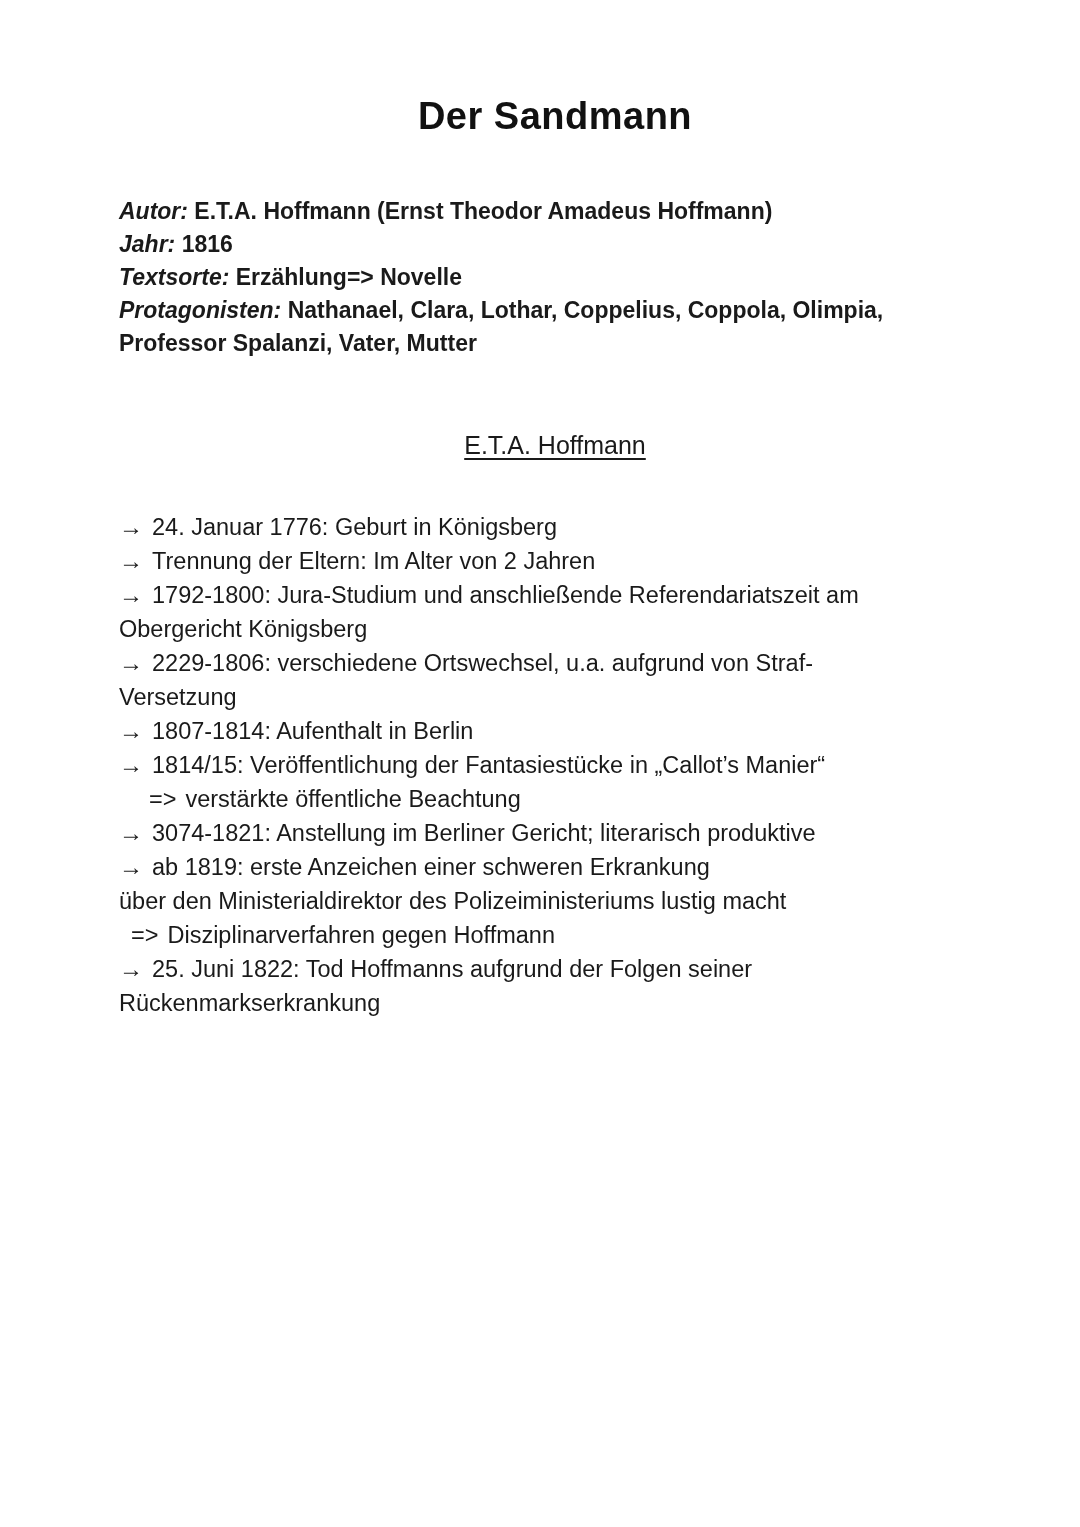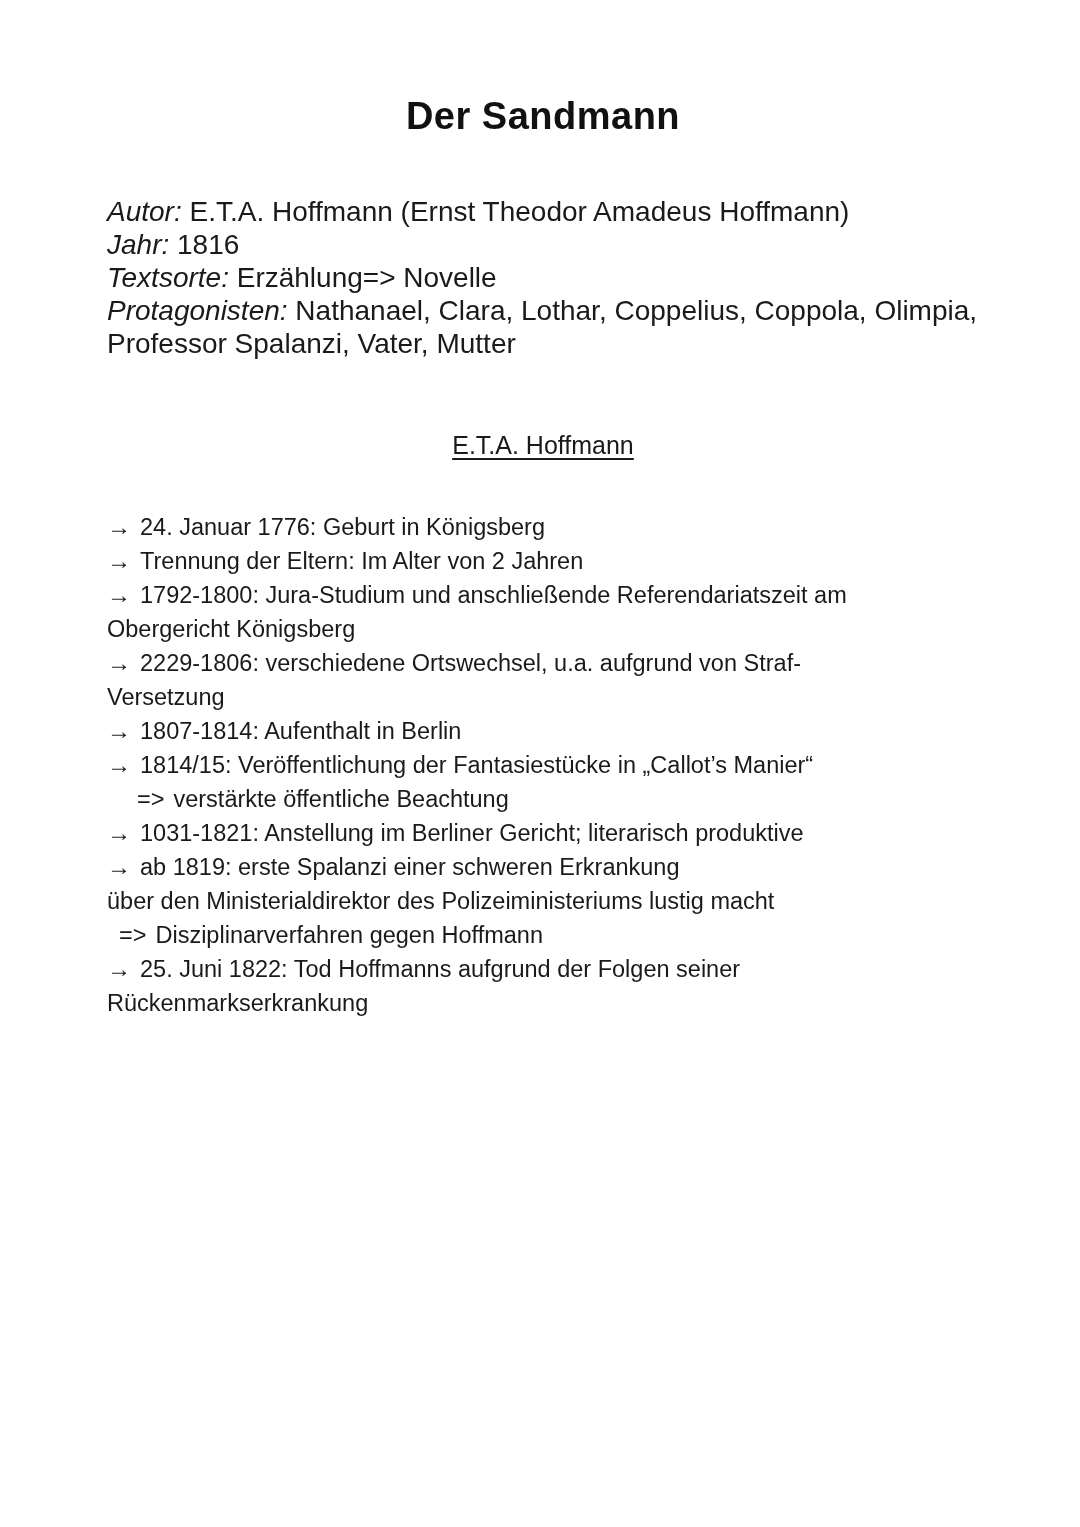--- a/index.html
+++ b/index.html
@@ -10,38 +10,39 @@
   body {
     width: 1080px;
     height: 1527px;
     position: relative;
     font-family: "Liberation Sans", sans-serif;
     color: #1a1a1a;
     overflow: hidden;
   }
   .page {
     position: absolute;
-    left: 107px;
+    left: 119px;
     top: 0;
     width: 872px;
     height: 100%;
   }
   .doc-title {
     margin-top: 94px;
     font-size: 38px;
     font-weight: bold;
     text-align: center;
     line-height: 1.2;
     letter-spacing: 0.5px;
     color: #111111;
   }
   .meta-block {
     margin-top: 55px;
-    font-size: 28px;
+    font-size: 23px;
     line-height: 33px;
+    font-weight: bold;
   }
   .meta-line {
     white-space: pre-line;
   }
   .meta-label {
     font-style: italic;
   }
   .section-heading {
     margin-top: 70px;
     text-align: center;
@@ -90,21 +91,21 @@
   <div class="bullet-list">
       <div class="list-line"><span class="marker arrow">→</span><span>24. Januar 1776: Geburt in Königsberg</span></div>
       <div class="list-line"><span class="marker arrow">→</span><span>Trennung der Eltern: Im Alter von 2 Jahren</span></div>
       <div class="list-line"><span class="marker arrow">→</span><span>1792-1800: Jura-Studium und anschließende Referendariatszeit am</span></div>
       <div class="list-line"><span>Obergericht Königsberg</span></div>
       <div class="list-line"><span class="marker arrow">→</span><span>2229-1806: verschiedene Ortswechsel, u.a. aufgrund von Straf-</span></div>
       <div class="list-line"><span>Versetzung</span></div>
       <div class="list-line"><span class="marker arrow">→</span><span>1807-1814: Aufenthalt in Berlin</span></div>
       <div class="list-line"><span class="marker arrow">→</span><span>1814/15: Veröffentlichung der Fantasiestücke in „Callot’s Manier“</span></div>
       <div class="list-line" style="padding-left: 30px;"><span class="marker">=&gt;</span><span>verstärkte öffentliche Beachtung</span></div>
-      <div class="list-line"><span class="marker arrow">→</span><span>1031-1821: Anstellung im Berliner Gericht; literarisch produktive</span></div>
-      <div class="list-line"><span class="marker arrow">→</span><span>ab 1819: erste Spalanzi einer schweren Erkrankung</span></div>
+      <div class="list-line"><span class="marker arrow">→</span><span>3074-1821: Anstellung im Berliner Gericht; literarisch produktive</span></div>
+      <div class="list-line"><span class="marker arrow">→</span><span>ab 1819: erste Anzeichen einer schweren Erkrankung</span></div>
       <div class="list-line"><span>über den Ministerialdirektor des Polizeiministeriums lustig macht</span></div>
       <div class="list-line" style="padding-left: 12px;"><span class="marker">=&gt;</span><span>Disziplinarverfahren gegen Hoffmann</span></div>
       <div class="list-line"><span class="marker arrow">→</span><span>25. Juni 1822: Tod Hoffmanns aufgrund der Folgen seiner</span></div>
       <div class="list-line"><span>Rückenmarkserkrankung</span></div>
     </div>
 
 </div>
 
 </body></html>

